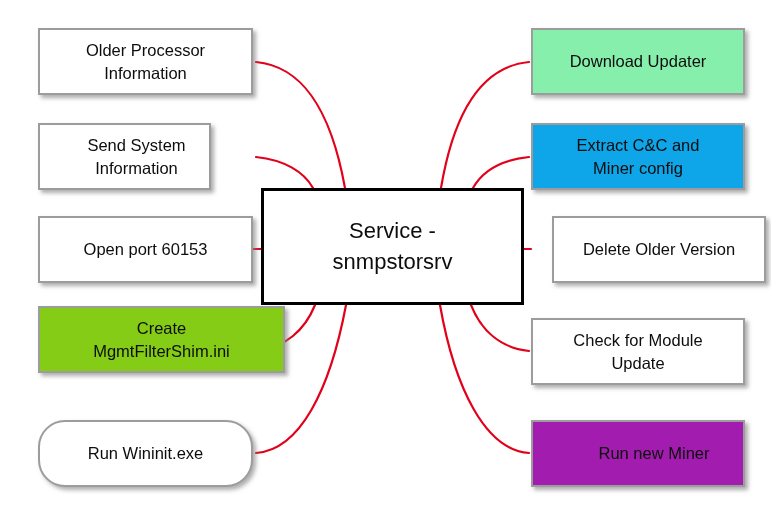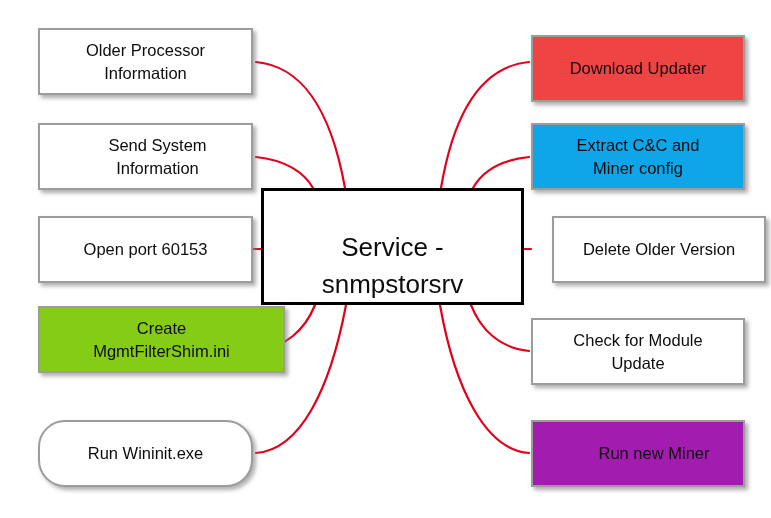--- a/index.html
+++ b/index.html
@@ -44,25 +44,25 @@
     display: block;
     padding: 0 8px;
     white-space: pre-line;
   }
   .center-node {
     position: absolute;
     box-sizing: border-box;
     background: #ffffff;
     border: 3px solid #000000;
     display: flex;
-    align-items: flex-end;
+    align-items: center;
     justify-content: center;
     text-align: center;
     color: #0d0d0d;
-    font-size: 26px;
+    font-size: 22px;
     line-height: 1.4;
     z-index: 4;
   }
   .center-node .label {
     display: block;
     white-space: pre-line;
   }
 </style>
 </head>
 <body>
@@ -80,37 +80,37 @@
       <path d="M 524 249 L 531 249" fill="none" stroke="#E2001A" stroke-width="2.2" stroke-linecap="round"></path>
       <path d="M 529 351 C 500 348 481 330 471 305" fill="none" stroke="#E2001A" stroke-width="2.2" stroke-linecap="round"></path>
       <path d="M 529 453 C 486 450 455 390 440 305" fill="none" stroke="#E2001A" stroke-width="2.2" stroke-linecap="round"></path>
     </svg>
 
   <div id="left-column">
       <div class="node" style="left: 38px; top: 28px; width: 215px; height: 67px; border-color: rgb(156, 156, 156); background: rgb(255, 255, 255);">
         <span class="label">Older Processor
 Information</span>
       </div>
-      <div class="node" style="left: 38px; top: 123px; width: 215px; height: 67px; border-color: rgb(156, 156, 156); background: rgb(255, 255, 255); padding-left: 24px;">
+      <div class="node" style="left: 38px; top: 123px; width: 173px; height: 67px; border-color: rgb(156, 156, 156); background: rgb(255, 255, 255); padding-left: 24px;">
         <span class="label">Send System
 Information</span>
       </div>
       <div class="node" style="left: 38px; top: 216px; width: 215px; height: 67px; border-color: rgb(156, 156, 156); background: rgb(255, 255, 255); text-align: center;">
         <span class="label">Open port 60153</span>
       </div>
       <div class="node" style="left: 38px; top: 306px; width: 247px; height: 67px; border-color: rgb(156, 156, 156); background: #84cc16;">
         <span class="label">Create
 MgmtFilterShim.ini</span>
       </div>
       <div class="node" style="left: 38px; top: 420px; width: 215px; height: 67px; border-color: rgb(156, 156, 156); background: rgb(255, 255, 255); border-radius: 27px;">
         <span class="label">Run Wininit.exe</span>
       </div>
     </div>
   <div id="right-column">
-      <div class="node" style="left: 531px; top: 28px; width: 214px; height: 67px; border-color: rgb(156, 156, 156); background: #ef4444; margin-top: 7px;">
+      <div class="node" style="left: 531px; top: 28px; width: 214px; height: 67px; border-color: rgb(156, 156, 156); background: #86efac;">
         <span class="label">Download Updater</span>
       </div>
       <div class="node" style="left: 531px; top: 123px; width: 214px; height: 67px; border-color: rgb(156, 156, 156); background: #0ea5e9;">
         <span class="label">Extract C&amp;C and
 Miner config</span>
       </div>
       <div class="node" style="left: 531px; top: 216px; width: 214px; height: 67px; border-color: rgb(156, 156, 156); background: rgb(255, 255, 255); margin-left: 21px;">
         <span class="label">Delete Older Version</span>
       </div>
       <div class="node" style="left: 531px; top: 318px; width: 214px; height: 67px; border-color: rgb(156, 156, 156); background: rgb(255, 255, 255); align-items: center;">

